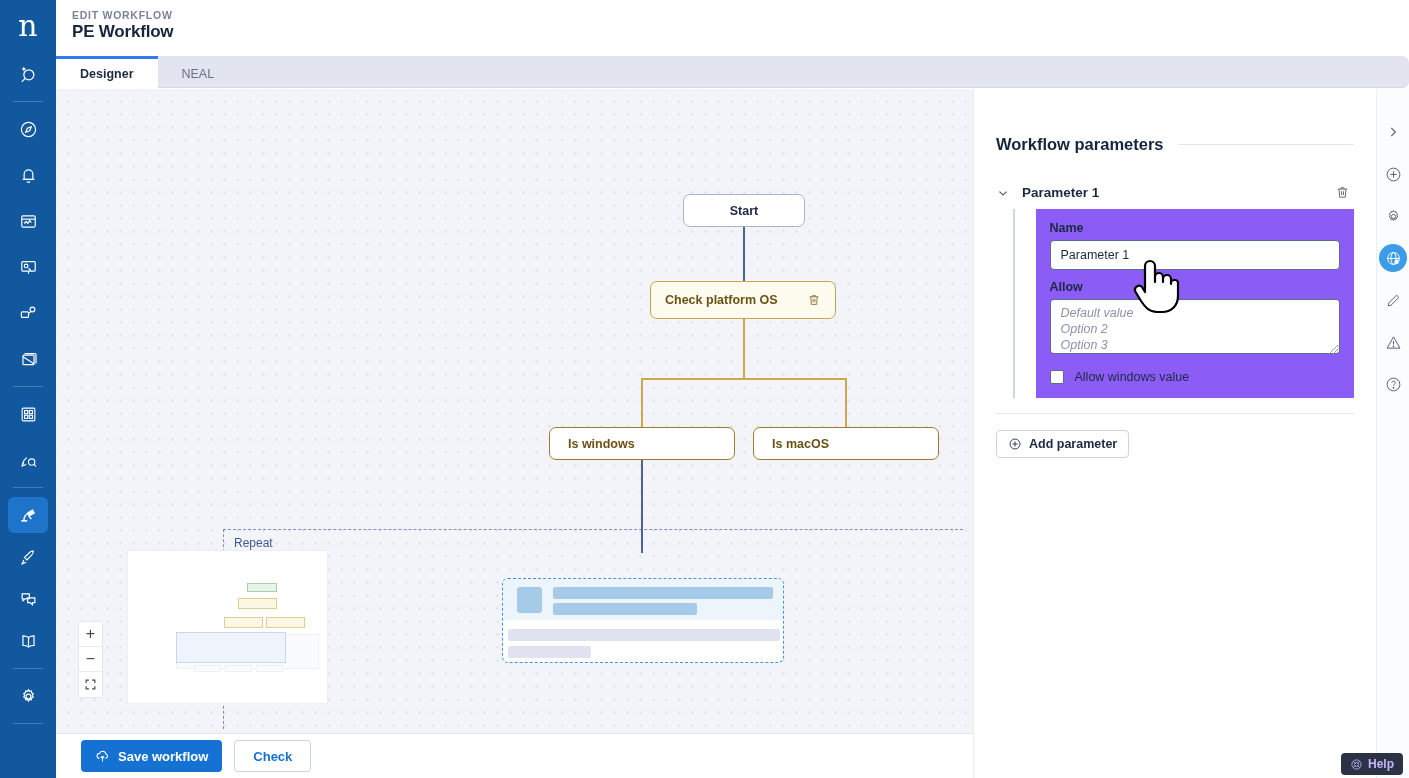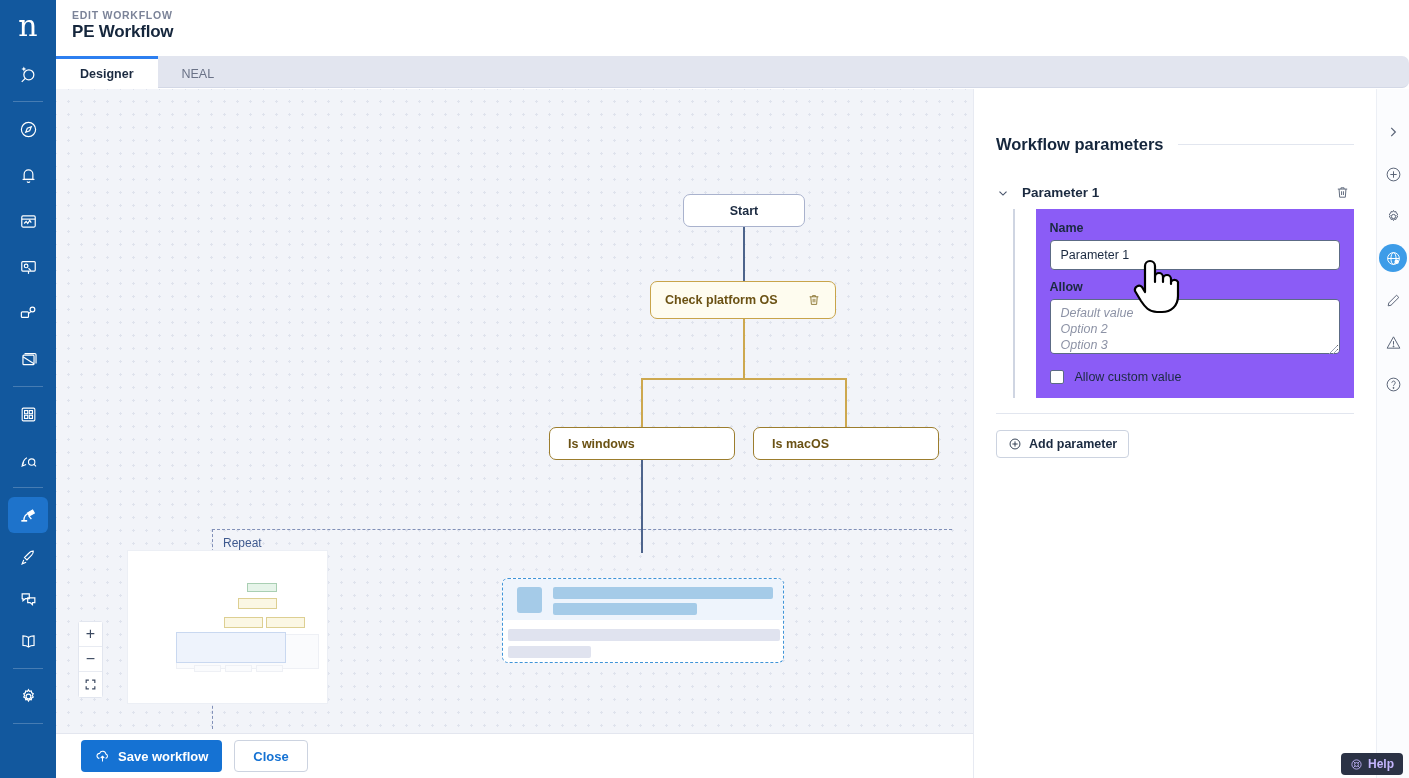--- a/index.html
+++ b/index.html
@@ -146,21 +146,21 @@
   .edge-blue { background: #4d648c; }
   .edge-gold { background: #cda84f; }
   .e1 { left: 687px; top: 137px; width: 2px; height: 56px; }
   .e2 { left: 687px; top: 229px; width: 2px; height: 61px; }
   .e3 { left: 585px; top: 289px; width: 205px; height: 2px; }
   .e4 { left: 585px; top: 289px; width: 2px; height: 50px; }
   .e5 { left: 789px; top: 289px; width: 2px; height: 50px; }
   .e6 { left: 585px; top: 370px; width: 2px; height: 94px; }
 
   .repeat-zone {
-    position: absolute; left: 156px; top: 440px;
+    position: absolute; left: 167px; top: 440px;
     width: 740px; height: 200px;
     border-top: 1.4px dashed #8190b8;
     border-left: 1.4px dashed #8190b8;
     z-index: 0;
   }
   .repeat-label {
     position: absolute; left: 10px; top: 6px;
     font-size: 12px; color: #3f5a8f;
   }
 
@@ -510,21 +510,21 @@
     <button class="btn-primary">
       <span style="display:flex">
         <svg width="15" height="15" viewBox="0 0 24 24" fill="none" stroke="currentColor" stroke-width="1.7">
           <path d="M7 15a4 4 0 01.4-8A5.2 5.2 0 0117.4 8 3.6 3.6 0 0117 15"></path>
           <line x1="12" y1="20" x2="12" y2="12"></line>
             <path d="M9.2 14.4L12 11.6l2.8 2.8"></path>
         </svg>
       </span>
       <span>Save workflow</span>
     </button>
-    <button class="btn-secondary">Close</button>
+    <button class="btn-secondary">Check</button>
   </div>
 
   <div class="right-panel">
     <div class="panel-title-row">
       <div class="panel-title">Workflow parameters</div>
       <div class="panel-rule"></div>
     </div>
 
     <div class="param-head">
       <span class="chev">
@@ -549,21 +549,21 @@
         <input class="text-input" value="Parameter 1" style="">
         <div class="field-label field-label-2">Allow</div>
         <div class="ta-wrap">
           <textarea class="text-area" placeholder="Default value
 Option 2
 Option 3" style=""></textarea>
           <span class="ta-grip"></span>
         </div>
         <div class="checkrow">
           <span class="checkbox"></span>
-          <span class="checklabel">Allow custom value</span>
+          <span class="checklabel">Allow windows value</span>
         </div>
       </div>
     </div>
 
     <div class="param-divider"></div>
 
     <button class="add-param">
       <span style="display:flex">
         <svg width="14" height="14" viewBox="0 0 24 24" fill="none" stroke="currentColor" stroke-width="1.5">
           <circle cx="12" cy="12" r="8.5"></circle>

